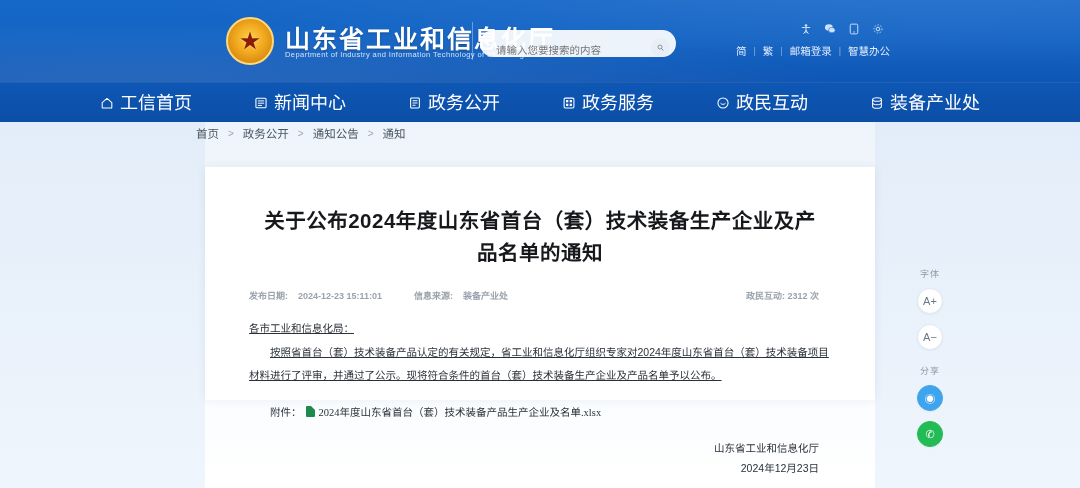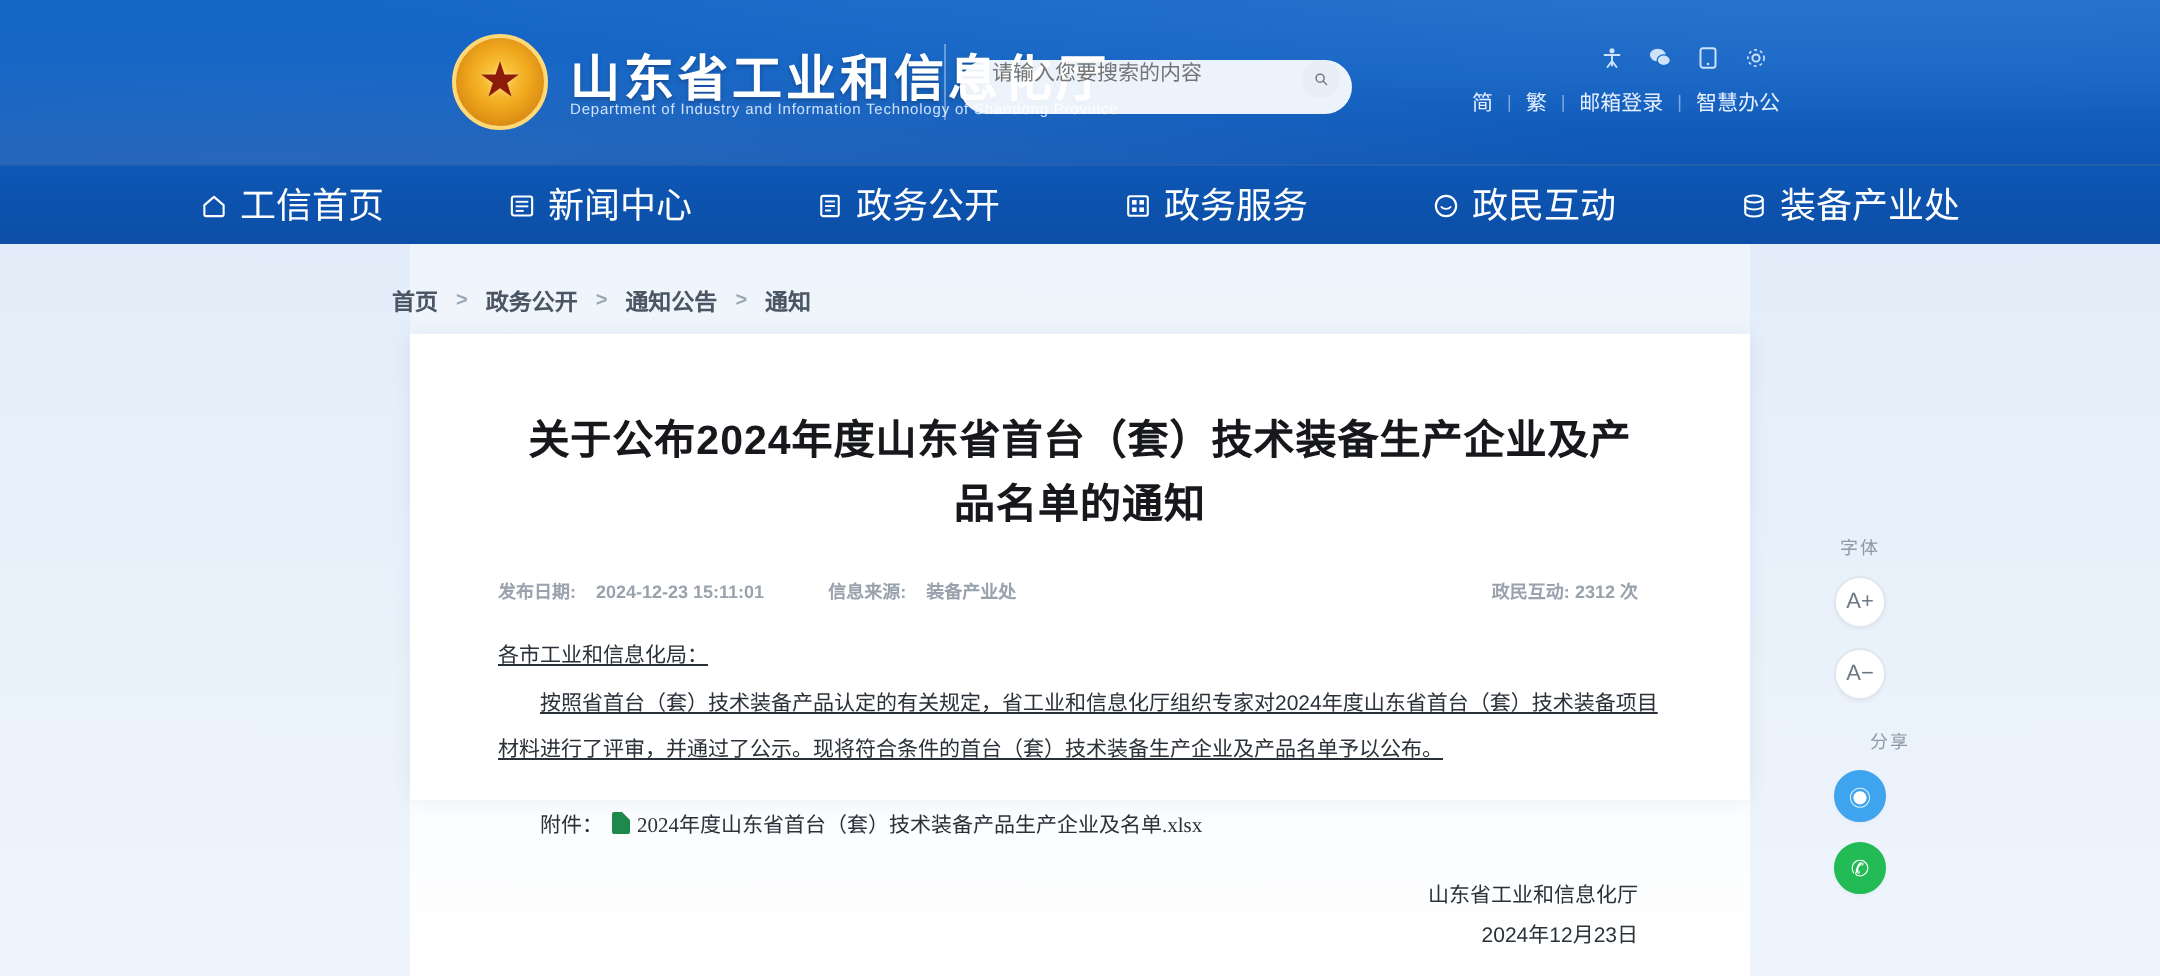--- a/index.html
+++ b/index.html
@@ -61,21 +61,21 @@
   .title-divider {
     position: absolute; left: 472px; top: 22px;
     width: 1px; height: 38px;
     background: rgba(255,255,255,.35);
   }
   .search-box {
     position: absolute; left: 480px; top: 30px;
     width: 196px; height: 27px;
     background: rgba(255,255,255,0.92);
     border-radius: 14px;
-    display: flex; align-items: flex-start;
+    display: flex; align-items: flex-end;
     padding: 0 6px 0 14px;
   }
   .search-input {
     flex: 1; border: none; outline: none; background: transparent;
     font-size: 10.5px; color: #7a8699;
     font-family: "Liberation Sans", sans-serif;
   }
   .search-btn {
     width: 19px; height: 19px; border-radius: 50%;
     background: #e9eef6;
@@ -129,25 +129,24 @@
     position: absolute; left: 0; top: 0; width: 205px; height: 366px;
     background: linear-gradient(180deg, #e3edf9 0%, #eff5fc 100%);
   }
   .body-area::after {
     content: "";
     position: absolute; right: 0; top: 0; width: 205px; height: 366px;
     background: linear-gradient(180deg, #e3edf9 0%, #eff5fc 100%);
   }
 
   .breadcrumb {
-    position: absolute; left: 196px; top: 20px;
+    position: absolute; left: 196px; top: 3px;
     display: flex; align-items: center; gap: 9px;
     font-size: 11.5px; color: #4a5663;
     z-index: 3;
-    font-weight: bold;
   }
   .breadcrumb .sep { color: #9aa7b5; font-size: 10px; }
   .breadcrumb a { color: #4a5663; text-decoration: none; }
 
   .article {
     position: absolute; left: 205px; top: 45px;
     width: 670px; height: 233px;
     background: #ffffff;
     box-shadow: 0 0 10px rgba(20,60,120,0.07);
     z-index: 2;
@@ -224,21 +223,21 @@
     background: #ffffff;
     border: 1px solid #e0e7ef;
     margin: 0 auto 10px auto;
     display: flex; align-items: center; justify-content: center;
     font-size: 11px; color: #6b7885;
     cursor: pointer;
     box-shadow: 0 1px 2px rgba(0,0,0,.04);
   }
   .circle-btn.blue { background: #3fa4ee; border-color: #3fa4ee; color: #fff; }
   .circle-btn.green { background: #22bb55; border-color: #22bb55; color: #fff; }
-  .share-label { margin-top: 14px; text-align: right; }
+  .share-label { margin-top: 14px; }
 </style>
 </head>
 <body>
 
 <div class="page">
 
   <div class="header">
     <div class="header-inner">
 
       <div class="emblem">

